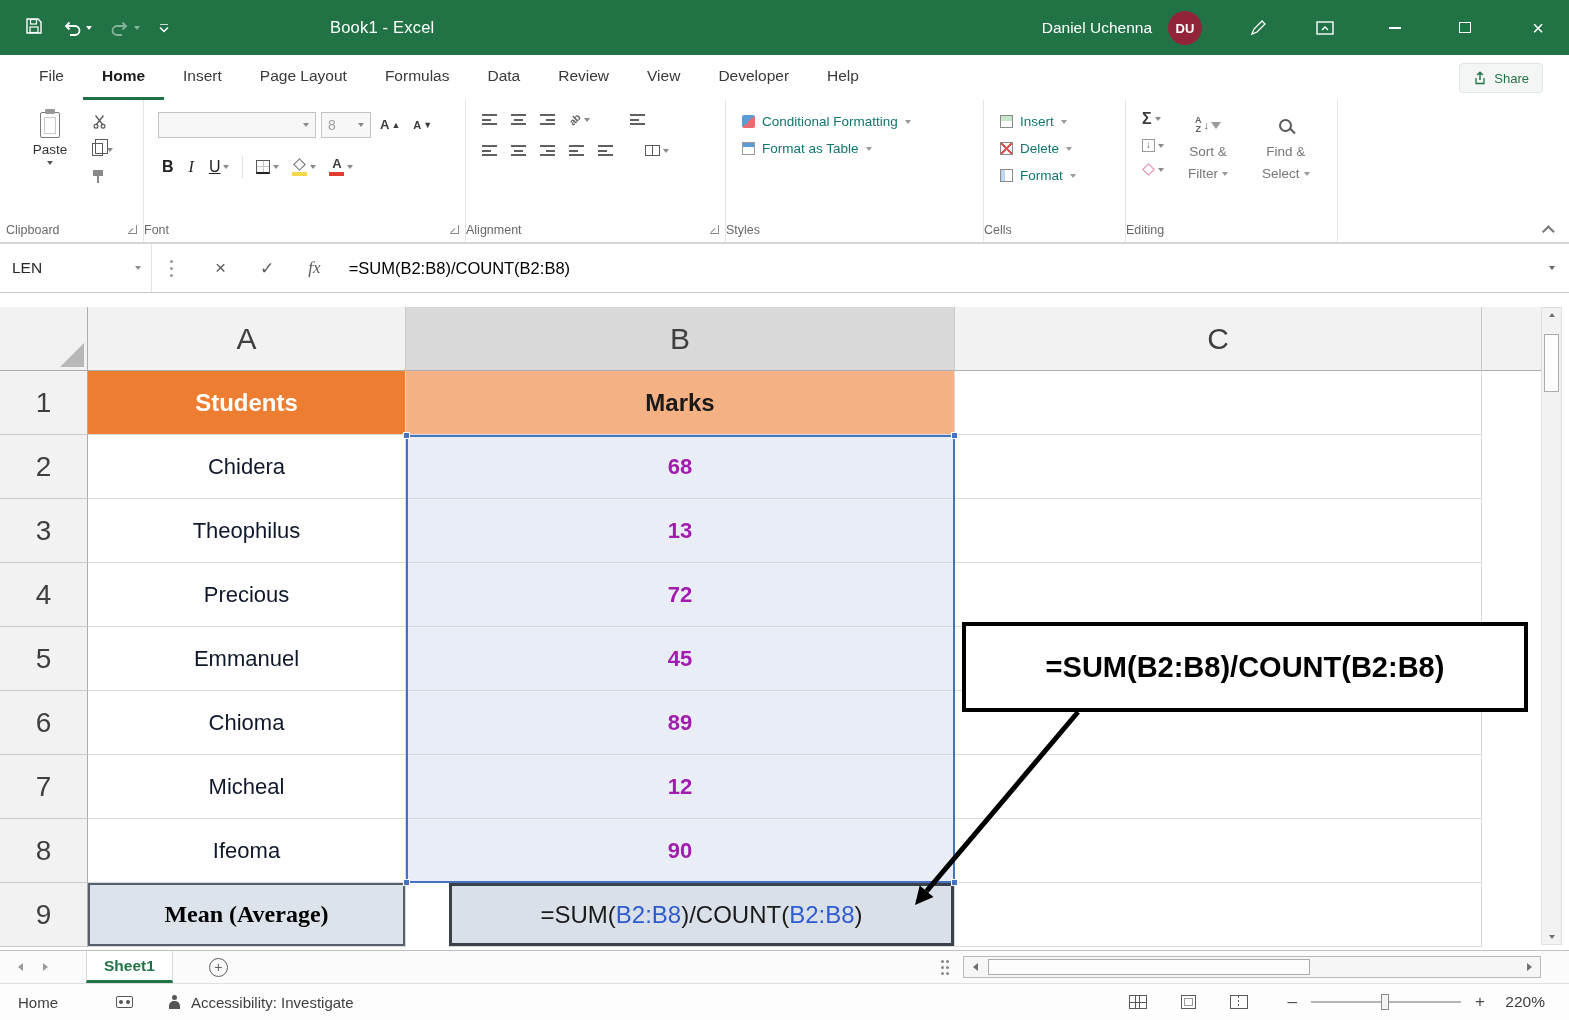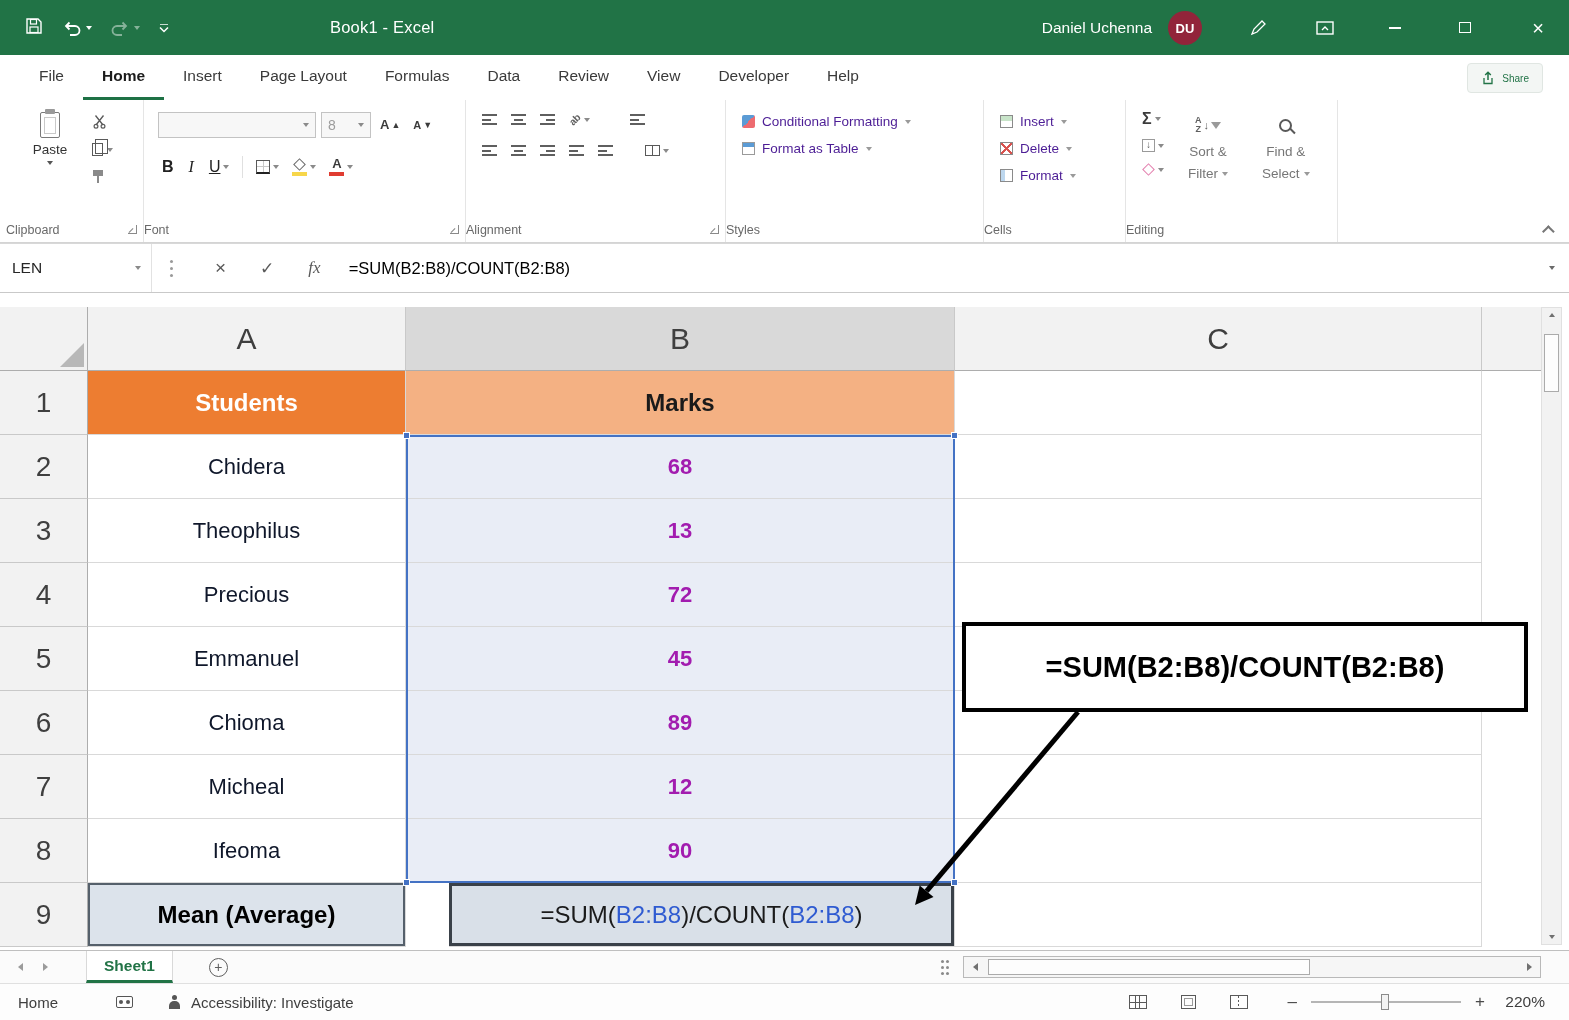--- a/index.html
+++ b/index.html
@@ -26,29 +26,29 @@
   .ic-pen { left:1238px; } .ic-ribopt { left:1305px; }
   .ic-min { left:1375px; } .ic-max { left:1445px; } .ic-close { left:1518px; }
   .i-minimize { width:12px; height:2px; background:#fff; display:inline-block; }
   .i-maximize { width:12px; height:11px; border:1.5px solid #fff; display:inline-block; }
   .i-close-x { font-size:20px; line-height:1; }
 
   
   .tabsrow { height:45px; background:#fff; display:flex; align-items:stretch; padding-left:20px; position:relative; flex:0 0 auto; }
   .rtab { display:flex; align-items:center; padding:0 19px; font-size:15.5px; color:#3a3a3a; cursor:pointer; border-bottom:3px solid transparent; }
   .rtab.active { border-bottom-color:#1E7145; color:#1c1c1c; font-weight:700; }
-  .share-btn { position:absolute; right:26px; top:8px; height:30px; display:flex; align-items:center; gap:7px; background:#F3F6F4; border:1px solid #E0E6E2; border-radius:4px; padding:0 13px; color:#217346; font-size:10px; cursor:pointer; }
+  .share-btn { position:absolute; right:26px; top:8px; height:30px; display:flex; align-items:center; gap:7px; background:#F3F6F4; border:1px solid #E0E6E2; border-radius:4px; padding:0 13px; color:#217346; font-size:13px; cursor:pointer; }
 
   
   .ribbon { height:143px; background:#fff; border-bottom:1px solid #D4D4D4; display:flex; padding-left:6px; position:relative; flex:0 0 auto; }
   .grp { position:relative; border-right:1px solid #E5E5E5; height:100%; padding-top:8px; }
   .grp-label { position:absolute; bottom:5px; left:0; right:0; text-align:left; font-size:12.5px; color:#696969; }
   .launcher { position:absolute; right:6px; bottom:8px; width:9px; height:9px; border-right:1px solid #8a8a8a; border-bottom:1px solid #8a8a8a; cursor:pointer; }
   .launcher::before { content:""; position:absolute; right:2px; bottom:2px; width:6px; height:1px; background:#8a8a8a; transform:rotate(-45deg); }
-  .graylbl { color:#4c1d95; font-size:13.5px; }
+  .graylbl { color:#0f766e; font-size:13.5px; }
 
   
   .g-clip { width:138px; }
   .paste-btn { position:absolute; left:18px; top:12px; width:52px; display:flex; flex-direction:column; align-items:center; gap:4px; cursor:pointer; color:#333; font-size:13.5px; }
   .i-clipboard { width:20px; height:26px; border:1.5px solid #7a7a7a; background:#fff; position:relative; border-radius:2px; }
   .i-clipboard::before { content:""; position:absolute; top:-4px; left:50%; transform:translateX(-50%); width:10px; height:5px; background:#9a9a9a; border-radius:1px; }
   .i-clipboard::after { content:""; position:absolute; left:3px; top:4px; right:3px; bottom:3px; background:#fff; border:1px solid #c9c9c9; }
   .clip-col { position:absolute; left:86px; top:14px; display:flex; flex-direction:column; gap:14px; }
   .mini { display:flex; align-items:center; gap:4px; cursor:pointer; }
   .i-copy { width:11px; height:13px; border:1px solid #595959; background:#fff; position:relative; }
@@ -147,21 +147,21 @@
   .corner-tri { position:absolute; right:3px; bottom:3px; width:0; height:0; border-left:24px solid transparent; border-bottom:24px solid #B8B8B8; }
   .rh { background:#F2F2F2; border-right:1px solid #ADADAD; border-bottom:1px solid #C9C9C9; display:flex; align-items:center; justify-content:center; font-size:28px; color:#3f3f3f; cursor:pointer; }
   .c { border-right:1px solid #D9D9D9; border-bottom:1px solid #D9D9D9; display:flex; align-items:center; justify-content:center; cursor:cell; background:#fff; }
   .ca { font-size:22px; color:#0f172a; }
   .cb { font-size:22px; font-weight:700; color:#a21caf; }
   .cb.sel { background:#E9EDF6; }
   .cf { background:#fff; }
   .cf-h { background:#F2F2F2; border-bottom:1px solid #ADADAD; }
   .a1 { background:#ED7D31; color:#fff; font-weight:700; font-size:24px; }
   .b1 { background:#F4B183; color:#1a1a1a; font-weight:700; font-size:24px; }
-  .a9 { background:#DCE3EB; font-weight:700; font-size:24px; box-shadow:inset 0 0 0 2px #55606B; }
+  .a9 { background:#DCE3EB; font-weight:700; font-size:24px; box-shadow:inset 0 0 0 2px #55606B;font-family:Liberation Serif, serif; }
   .b9 { background:#D9E0E8; font-size:24px; font-weight:400; box-shadow:inset 0 0 0 3px #3A4149;margin-left:43px; }
   .fp { color:#1b1b1b; } .fp.ref { color:#2F5BD1; }
 
   .sel-range { position:absolute; left:406px; top:142px; width:549px; height:448px; border:2px solid #4472C4; pointer-events:none; }
   .hdl { position:absolute; width:7px; height:7px; background:#4472C4; border:1px solid #fff; }
   .hdl-tl { left:-5px; top:-5px; } .hdl-tr { right:-5px; top:-5px; }
   .hdl-bl { left:-5px; bottom:-5px; } .hdl-br { right:-5px; bottom:-5px; }
 
   .callout { position:absolute; left:962px; top:329px; width:566px; height:90px; background:#fff; border:4px solid #000; display:flex; align-items:center; justify-content:center; font-size:29px; font-weight:700; z-index:6; }
   .arrow-svg { position:absolute; left:0; top:0; pointer-events:none; z-index:5; }

